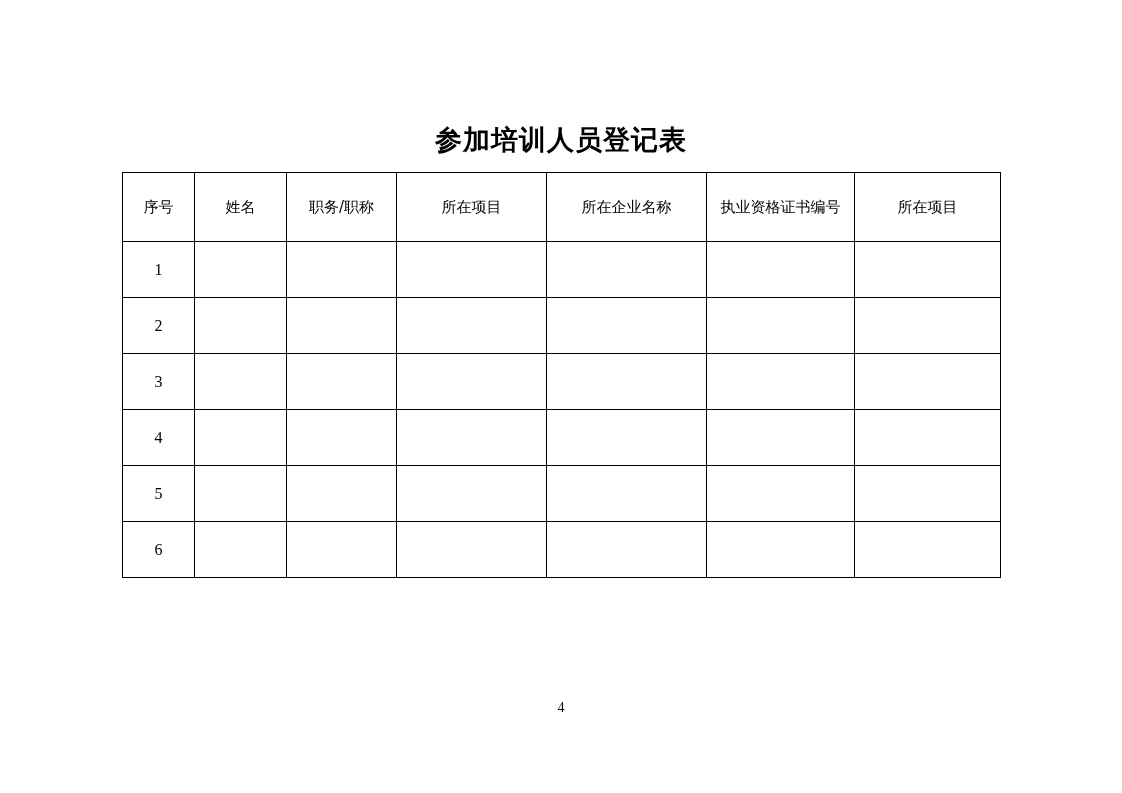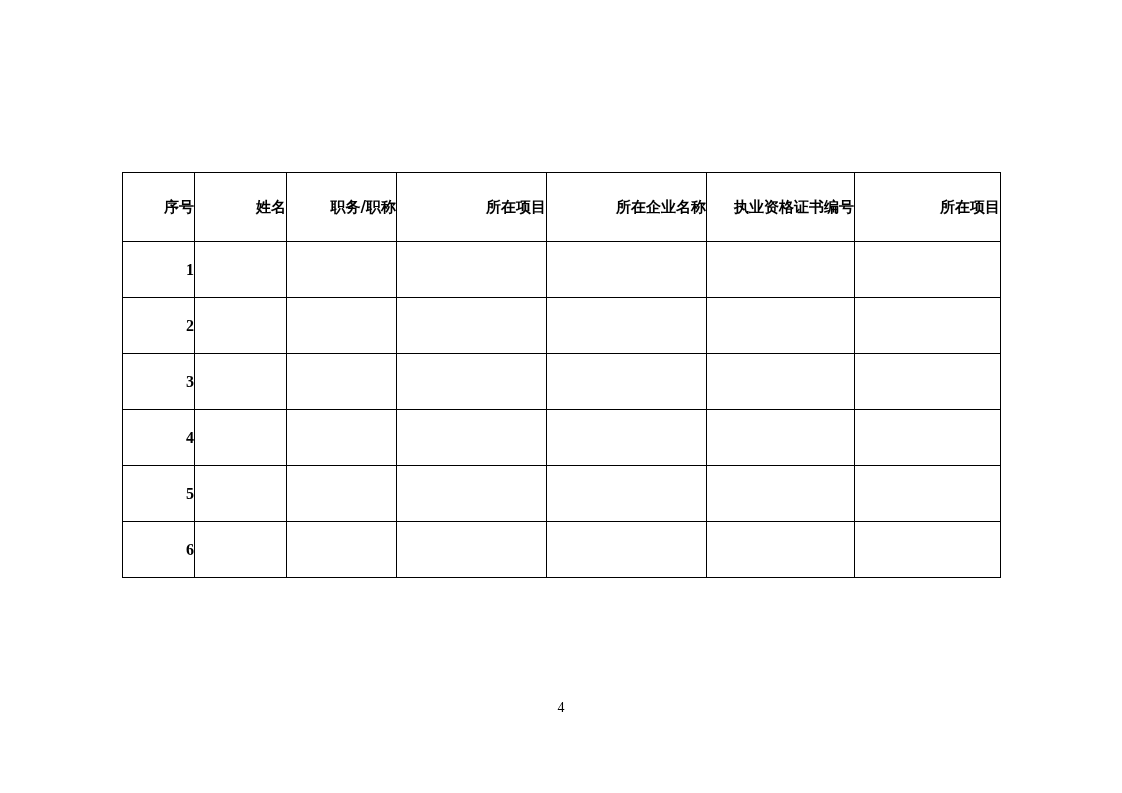--- a/index.html
+++ b/index.html
@@ -38,23 +38,23 @@
     left: 122px;
     width: 878px;
   }
   table.reg-table {
     border-collapse: collapse;
     width: 878px;
     table-layout: fixed;
   }
   table.reg-table td, table.reg-table th {
     border: 1px solid #000000;
-    text-align: right;
+    text-align: center;
     vertical-align: middle;
-    font-weight: bold;
+    font-weight: normal;
     font-size: 15px;
     font-family: "DejaVu Sans", "Liberation Sans", sans-serif;
     padding: 0;
   }
   table.reg-table thead td {
     height: 68px;
   }
   table.reg-table tbody td {
     height: 55px;
   }
@@ -77,20 +77,21 @@
     text-align: center;
     font-size: 14px;
     font-family: "Liberation Serif", "DejaVu Serif", serif;
   }
 </style>
 </head>
 <body>
 
 <div class="page">
 
+  <div class="doc-title">参加培训人员登记表</div>
 
   <div class="table-wrap">
     <table class="reg-table">
       <colgroup>
         <col class="col-1">
         <col class="col-2">
         <col class="col-3">
         <col class="col-4">
         <col class="col-5">
         <col class="col-6">

